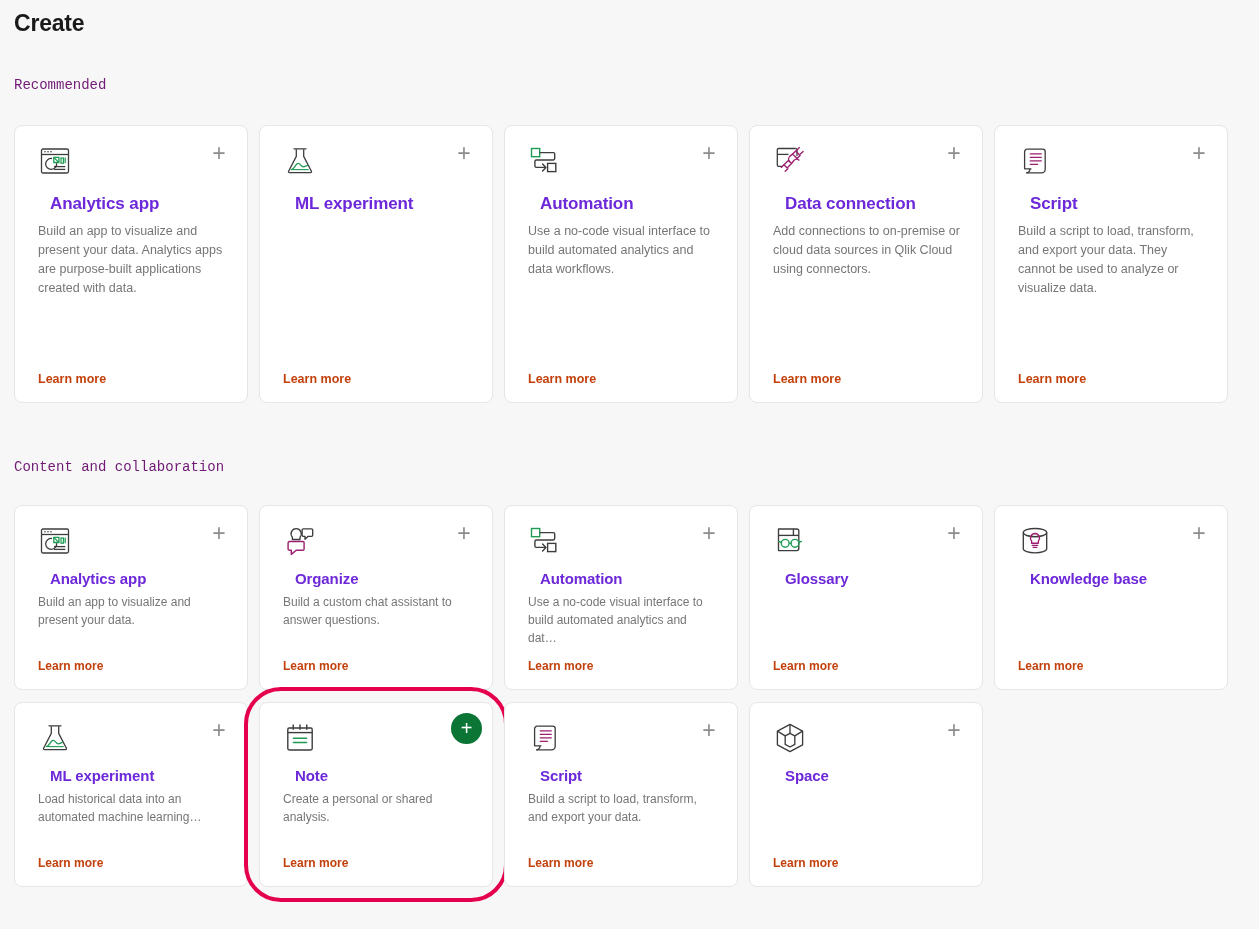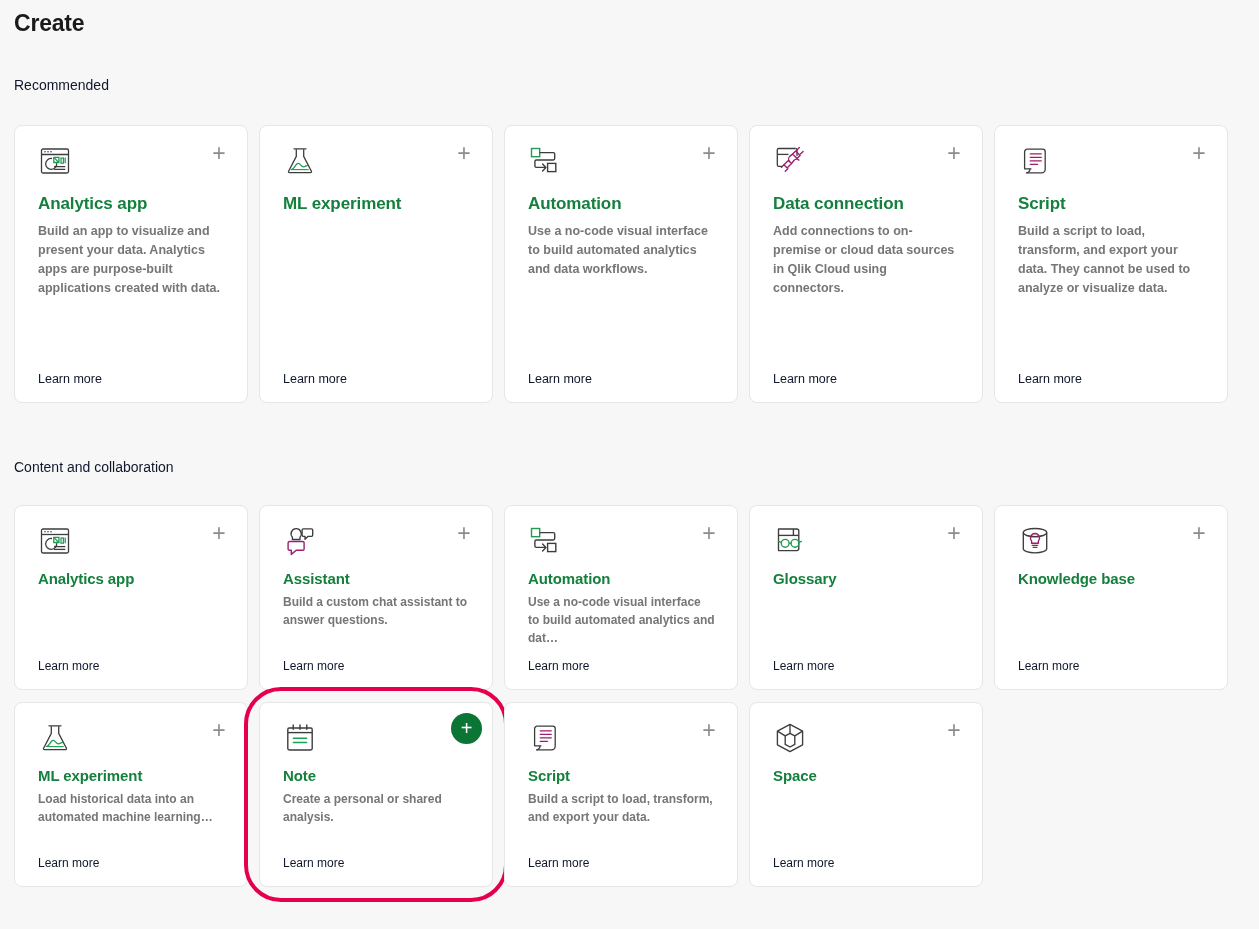--- a/index.html
+++ b/index.html
@@ -8,34 +8,34 @@
     width: 1259px; height: 929px;
     background: #f7f7f7;
     font-family: "Liberation Sans", sans-serif;
     -webkit-font-smoothing: antialiased;
   }
   .page {
     width: 1259px; height: 929px;
     background: #f7f7f7;
     position: relative;
     overflow: hidden;
-    border-radius: 14px;
   }
   .page-title {
     position: absolute;
     left: 14px; top: 10px;
     font-size: 23px;
     font-weight: bold;
     color: #1a1a1a;
     letter-spacing: -0.2px;
   }
   .section-label {
     font-size: 14px;
-    color: #0f172a;
+    color: #701a75;
     font-weight: normal;
+    font-family: Liberation Mono, monospace;
   }
   #section-1-label { position: absolute; left: 14px; top: 77px; }
   #section-2-label { position: absolute; left: 14px; top: 459px; }
 
   .grid {
     position: absolute;
     display: flex;
     flex-wrap: wrap;
     gap: 12px 11px;
   }
@@ -80,40 +80,39 @@
     background: #0a7535;
     color: #ffffff;
     font-size: 20px;
     line-height: 30px;
     font-weight: 400;
   }
 
   .card-title {
     font-size: 17px;
     font-weight: bold;
-    color: #15803d;
-    margin: 0 0 8px 0;
+    color: #6d28d9;
+    margin: 0 0 8px 12px;
     letter-spacing: -0.1px;
   }
   .card.short .card-title { font-size: 15px; margin-bottom: 6px; }
 
   .card-desc {
     font-size: 12.5px;
     line-height: 19px;
     color: #767676;
     margin: 0;
     flex: 0 0 auto;
-    font-weight: bold;
   }
   .card.short .card-desc { font-size: 12px; line-height: 18px; }
 
   .learn-more {
     font-size: 12.5px;
-    font-weight: normal;
-    color: #0f172a;
+    font-weight: bold;
+    color: #c2410c;
     margin-top: auto;
     cursor: pointer;
     align-self: flex-start;
   }
   .card.short .learn-more { font-size: 12px; }
 
   
   .card-slot { position: relative; }
   .card-slot.highlighted {
     outline: 4px solid #e4004e;
@@ -245,35 +244,36 @@
       <path d="M14 14.5 a5.5 5.5 0 1 0 4.6 4.6" stroke="#3d3d3d" stroke-width="1.3"></path>
       <path d="M15.8 13.4 h5.1 v5.1 h-5.1 z" stroke="#1f9b54" stroke-width="1.3"></path>
       <path d="M15.8 13.4 l5.1 5.1" stroke="#1f9b54" stroke-width="1.2"></path>
       <rect x="23" y="14" width="2.4" height="5.2" stroke="#1f9b54" stroke-width="1.2"></rect>
       <line x1="27.2" y1="13.6" x2="27.2" y2="19.2" stroke="#1f9b54" stroke-width="1.3"></line>
       <line x1="16" y1="22.6" x2="27.3" y2="22.6" stroke="#3d3d3d" stroke-width="1.3"></line>
       <line x1="16" y1="25.4" x2="27.3" y2="25.4" stroke="#3d3d3d" stroke-width="1.3"></line>
     </svg></span>
           <div class="plus-btn">+</div>
           <div class="card-title">Analytics app</div>
+          <p class="card-desc">Build an app to visualize and present your data.</p>
           <div class="learn-more">Learn more</div>
         </div>
       </div>
       <div class="card-slot">
         <div class="card short">
           <span class="card-icon">
     <svg viewBox="0 0 34 34" width="34" height="34" fill="none">
       <path d="M13.2 4.6 a5.1 5.1 0 0 0 -3.8 8.5 v2.4 h7.6 v-2.4 a5.1 5.1 0 0 0 -3.8 -8.5 z" stroke="#3d3d3d" stroke-width="1.35" stroke-linejoin="round"></path>
       <path d="M20.3 4.9 h8.2 a1.2 1.2 0 0 1 1.2 1.2 v5 a1.2 1.2 0 0 1 -1.2 1.2 h-3.3 l-3.2 3 v-3 h-1.7
                a1.2 1.2 0 0 1 -1.2 -1.2 v-5 a1.2 1.2 0 0 1 1.2 -1.2 z" stroke="#3d3d3d" stroke-width="1.35" stroke-linejoin="round"></path>
       <path d="M6.4 17.5 h13.4 a1.3 1.3 0 0 1 1.3 1.3 v6.1 a1.3 1.3 0 0 1 -1.3 1.3 h-6.6 l-4.9 4.2 v-4.2 H6.4
                a1.3 1.3 0 0 1 -1.3 -1.3 v-6.1 a1.3 1.3 0 0 1 1.3 -1.3 z" stroke="#9b1f6e" stroke-width="1.4" stroke-linejoin="round"></path>
     </svg></span>
           <div class="plus-btn">+</div>
-          <div class="card-title">Assistant</div>
+          <div class="card-title">Organize</div>
           <p class="card-desc">Build a custom chat assistant to answer questions.</p>
           <div class="learn-more">Learn more</div>
         </div>
       </div>
       <div class="card-slot">
         <div class="card short">
           <span class="card-icon">
     <svg viewBox="0 0 34 34" width="34" height="34" fill="none">
       <rect x="3.5" y="4.5" width="8.2" height="8.2" stroke="#1f9b54" stroke-width="1.4"></rect>
       <path d="M11.7 8.6 h13.6 a1.4 1.4 0 0 1 1.4 1.4 v4.6 a1.4 1.4 0 0 1 -1.4 1.4 H8.3

